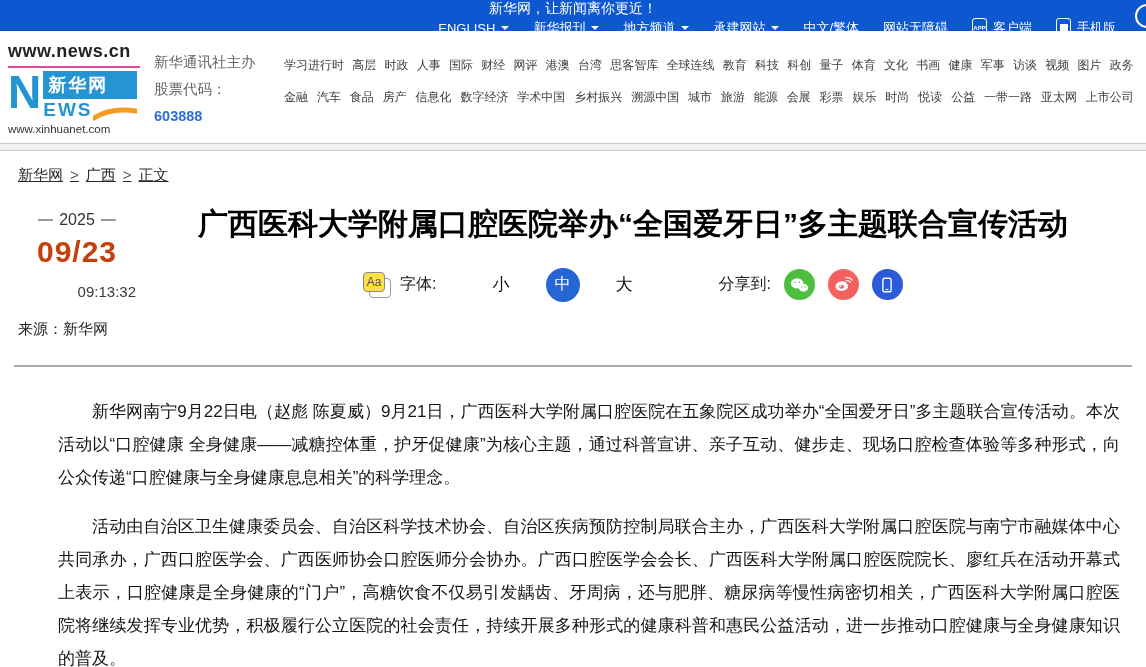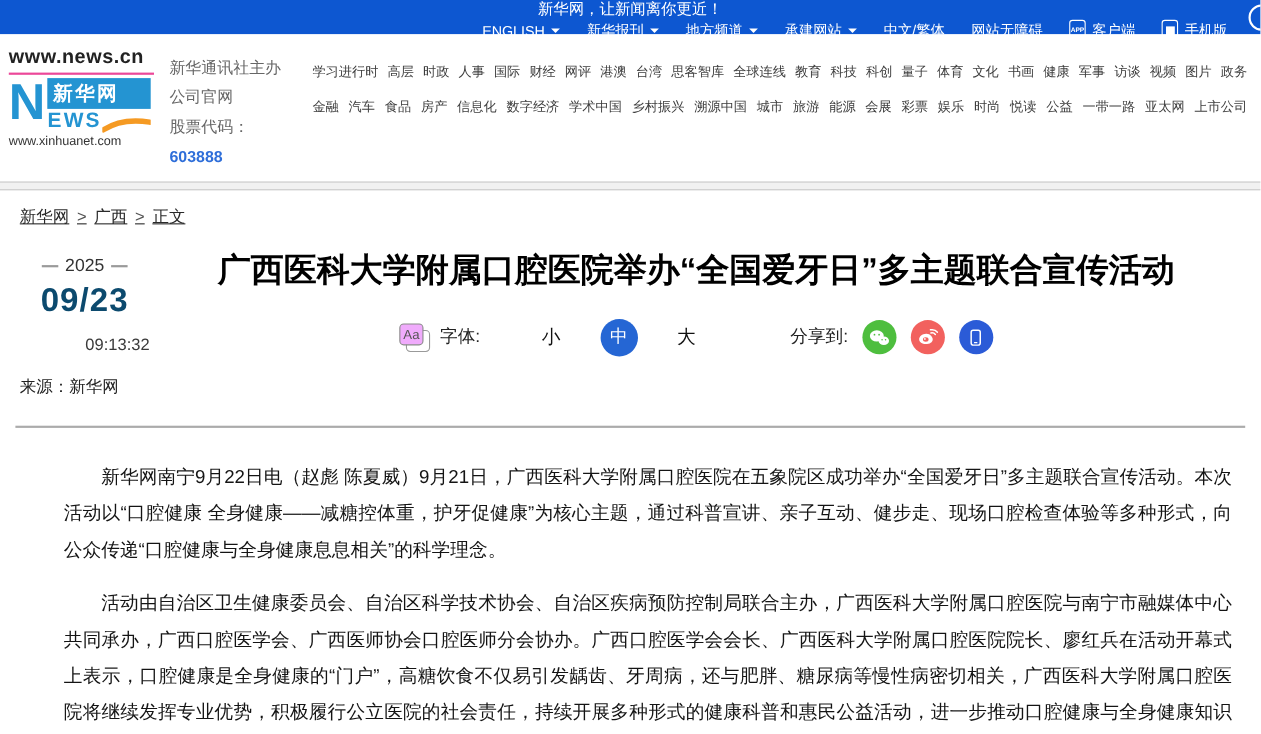--- a/index.html
+++ b/index.html
@@ -50,35 +50,35 @@
   
   .breadcrumb { padding:15px 0 4px 18px; font-size:15px; color:#2a2a2a;text-decoration:underline; }
   .bc-sep { margin:0 7px; color:#555; }
 
   
   .main { display:flex; padding:12px 16px 0 18px; }
   .date-col { width:118px; flex-shrink:0; padding-top:10px; }
   .year-row { display:flex; align-items:center; justify-content:center;
     font-size:16px; font-weight:500; color:#333; }
   .dash { width:15px; height:2px; background:#9a9a9a; margin:0 6px; }
-  .date-md { font-size:30px; font-weight:700; color:#0c4a6e; text-align:center;
+  .date-md { font-size:30px; font-weight:700; color:#c2410c; text-align:center;
     margin-top:6px; letter-spacing:1px; }
   .time { font-size:15px; color:#3a3a3a; text-align:right; margin-top:14px; }
   .source-row { font-size:15px; color:#222; margin-top:20px; text-align:left; }
 
   .title-col { flex:1; padding:0 6px; }
   .article-title { font-size:30px; font-weight:700; color:#000; text-align:center;
     line-height:1.55; max-width:880px; margin:0 auto; }
   .toolbar { margin-top:20px; display:flex; align-items:center; justify-content:center;
     font-size:16px; color:#222; }
   .aa-icon { position:relative; width:28px; height:26px; margin-right:9px; flex-shrink:0; }
   .aa-back  { position:absolute; right:0; bottom:0; width:22px; height:20px;
     border:1.5px solid #9a9a9a; border-radius:4px; }
   .aa-front { position:absolute; left:0; top:0; width:22px; height:20px;
-    border:1.5px solid #8a8a8a; border-radius:4px; background:#f0abfc;
+    border:1.5px solid #8a8a8a; border-radius:4px; background:#fde047;
     display:flex; align-items:center; justify-content:center; font-size:12px; color:#555;text-align:center; }
   .font-label { margin-right:38px; }
   .size-btn { margin:0 18px; font-size:17px; color:#111; }
   .size-btn.selected { display:inline-flex; width:34px; height:34px; border-radius:50%;
     background:#2566d4; color:#fff; align-items:center; justify-content:center; font-size:16px; }
   .share-label { margin-left:68px; }
   .share-btn { width:31px; height:31px; border-radius:50%; margin-left:13px;
     display:inline-flex; align-items:center; justify-content:center; flex-shrink:0; }
   .share-wechat { background:#4ebe3e; }
   .share-weibo  { background:#f2615e; }
@@ -145,21 +145,20 @@
             <path d="M1 13 Q18 2 43 6" stroke="#f59a23" stroke-width="5" fill="none" stroke-linecap="round"></path>
           </svg>
         </span>
       </span>
     </div>
     <div class="logo-bottom">www.xinhuanet.com</div>
   </a>
 
   <div class="org">
     <div>新华通讯社主办</div>
-    <div>公司官网</div>
     <div><span>股票代码：</span><span class="stock" style="color: rgb(46, 110, 217);">603888</span></div>
   </div>
 
   <div class="nav-cols">
     <div class="nav-row">
         <a class="nav-link">学习进行时</a>
         <a class="nav-link">高层</a>
         <a class="nav-link">时政</a>
         <a class="nav-link">人事</a>
         <a class="nav-link">国际</a>

